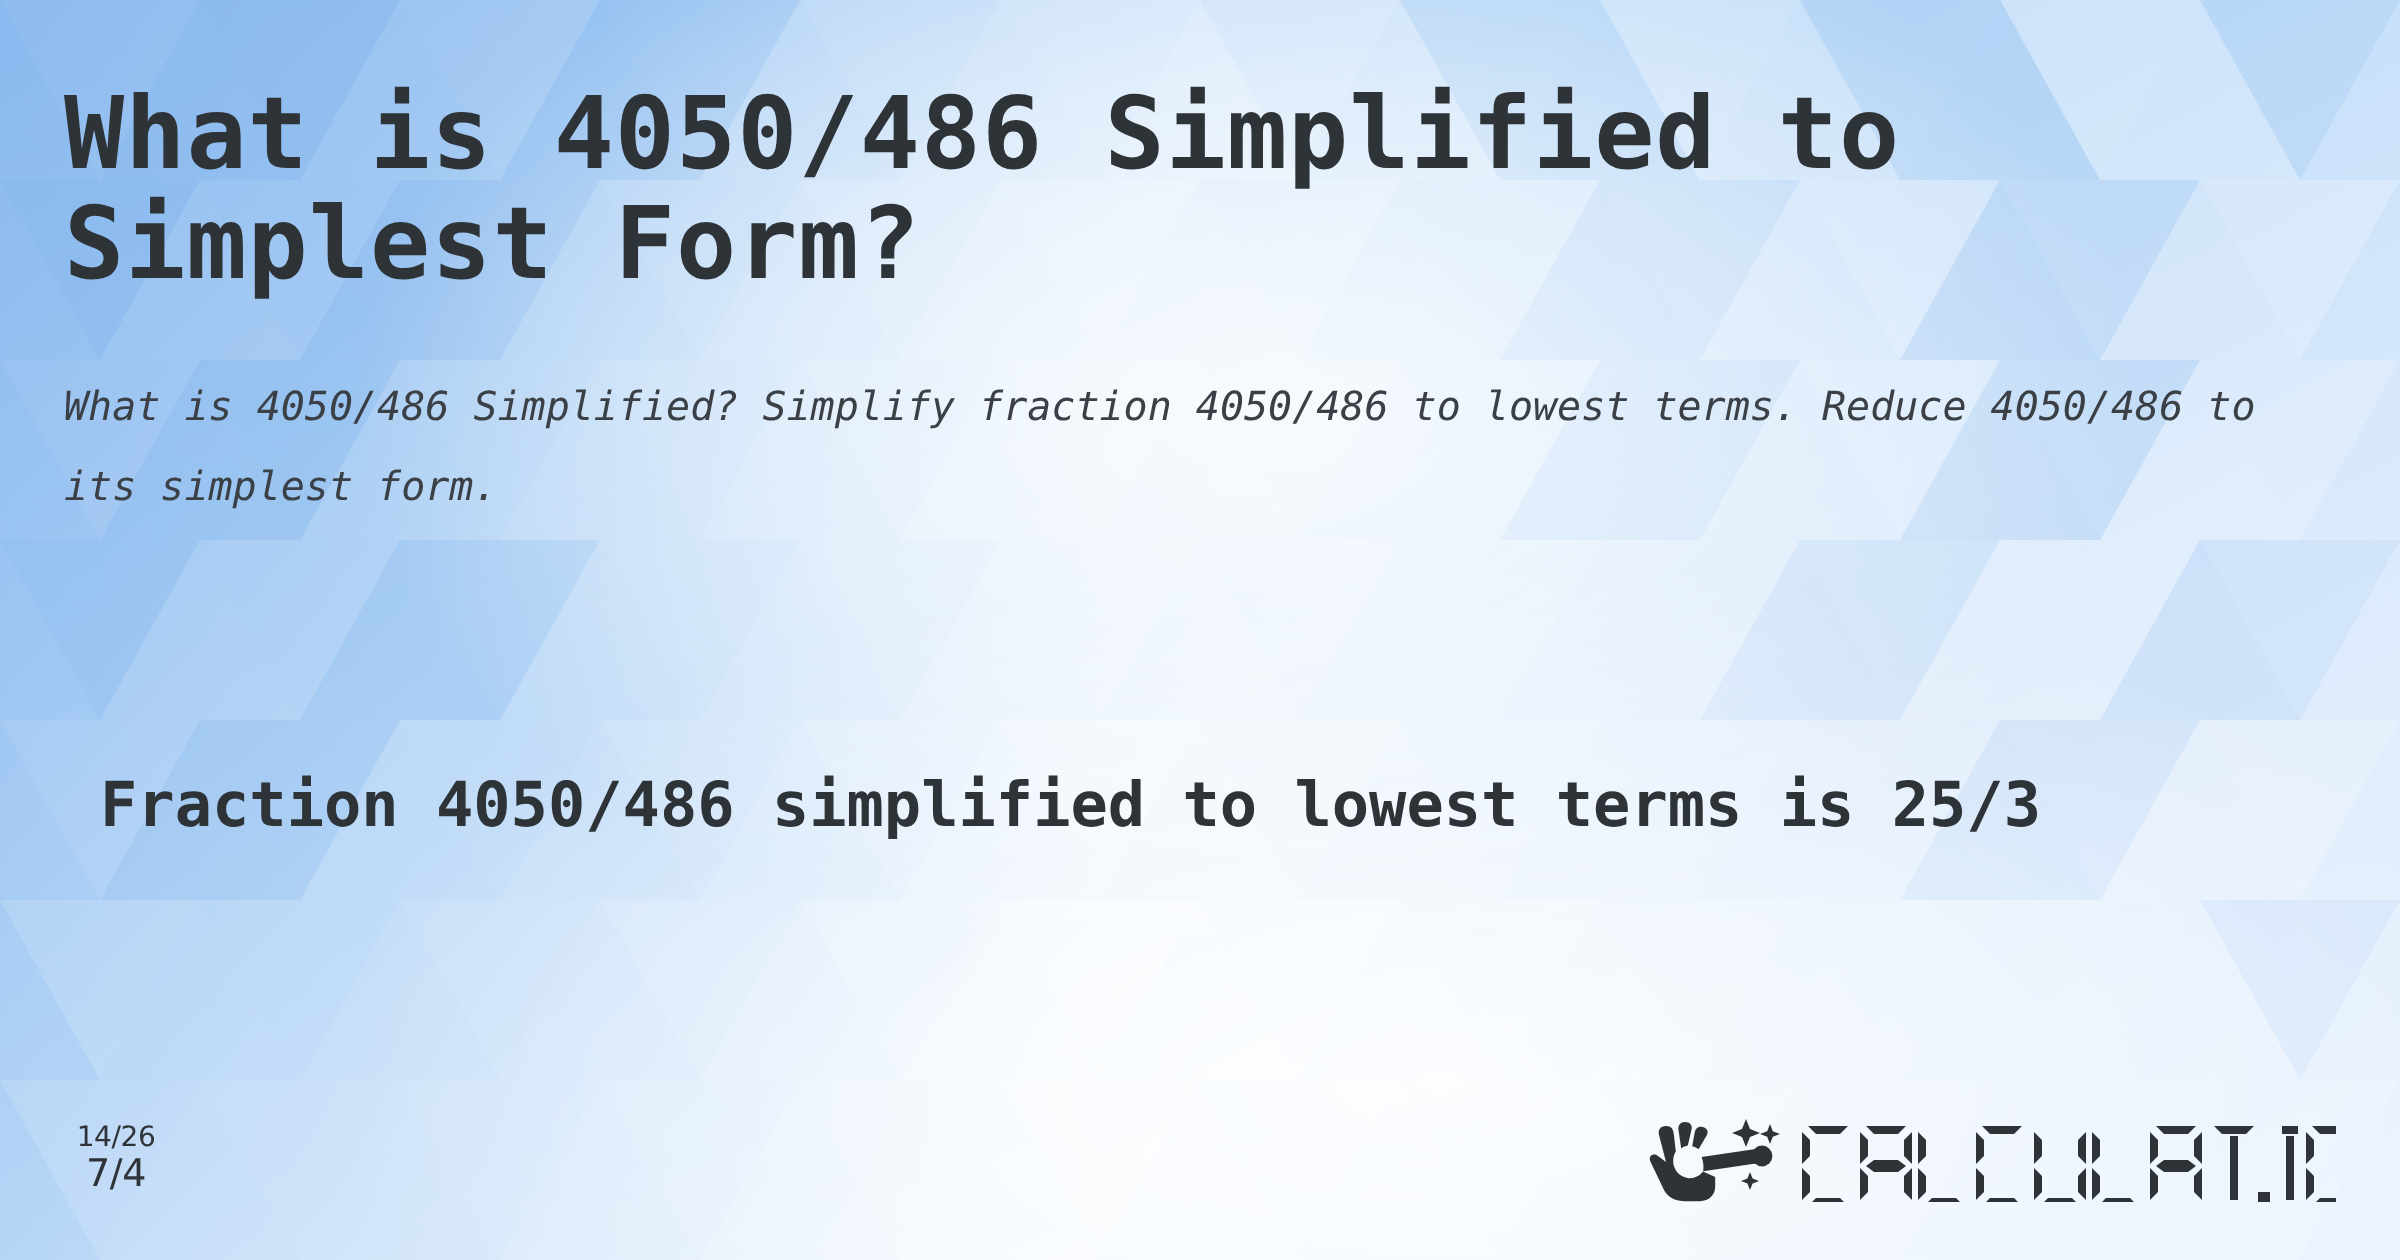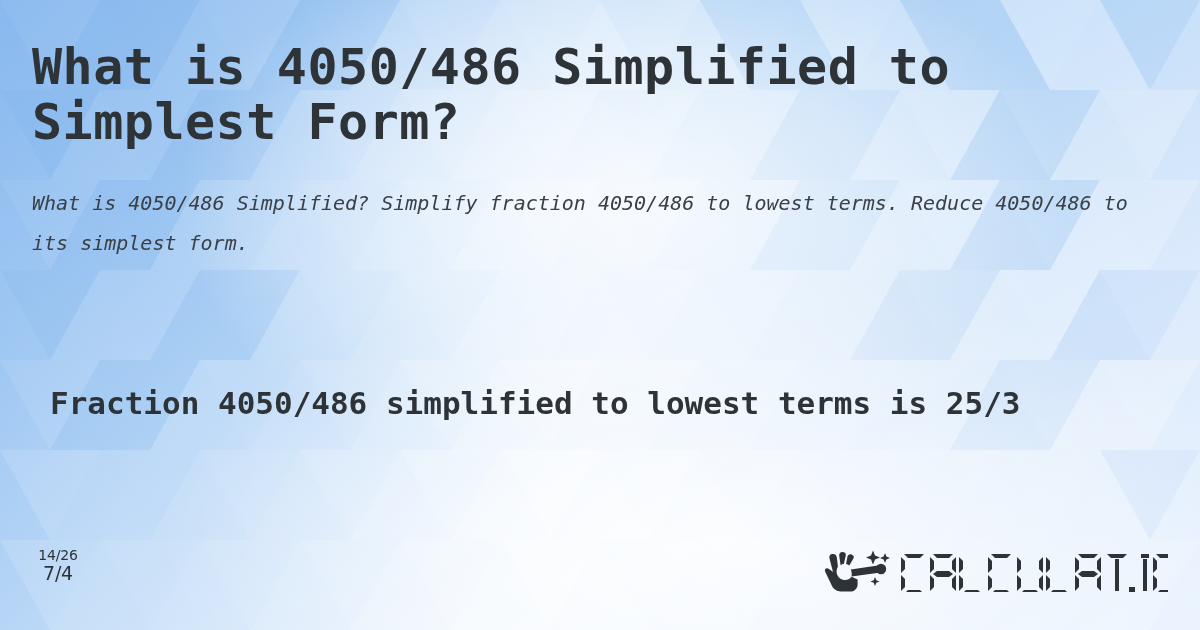--- a/index.html
+++ b/index.html
@@ -93,21 +93,21 @@
   
   #footer {
     position: absolute;
     left: 0;
     right: 0;
     top: 548px;
     height: 62px;
     padding: 0 32px;
     box-sizing: border-box;
     display: flex;
-    align-items: flex-start;
+    align-items: center;
   }
   #footer-left {
     display: flex;
     align-items: center;
     gap: 14px;
   }
   .frac-icon {
     display: flex;
     flex-direction: column;
     align-items: center;

